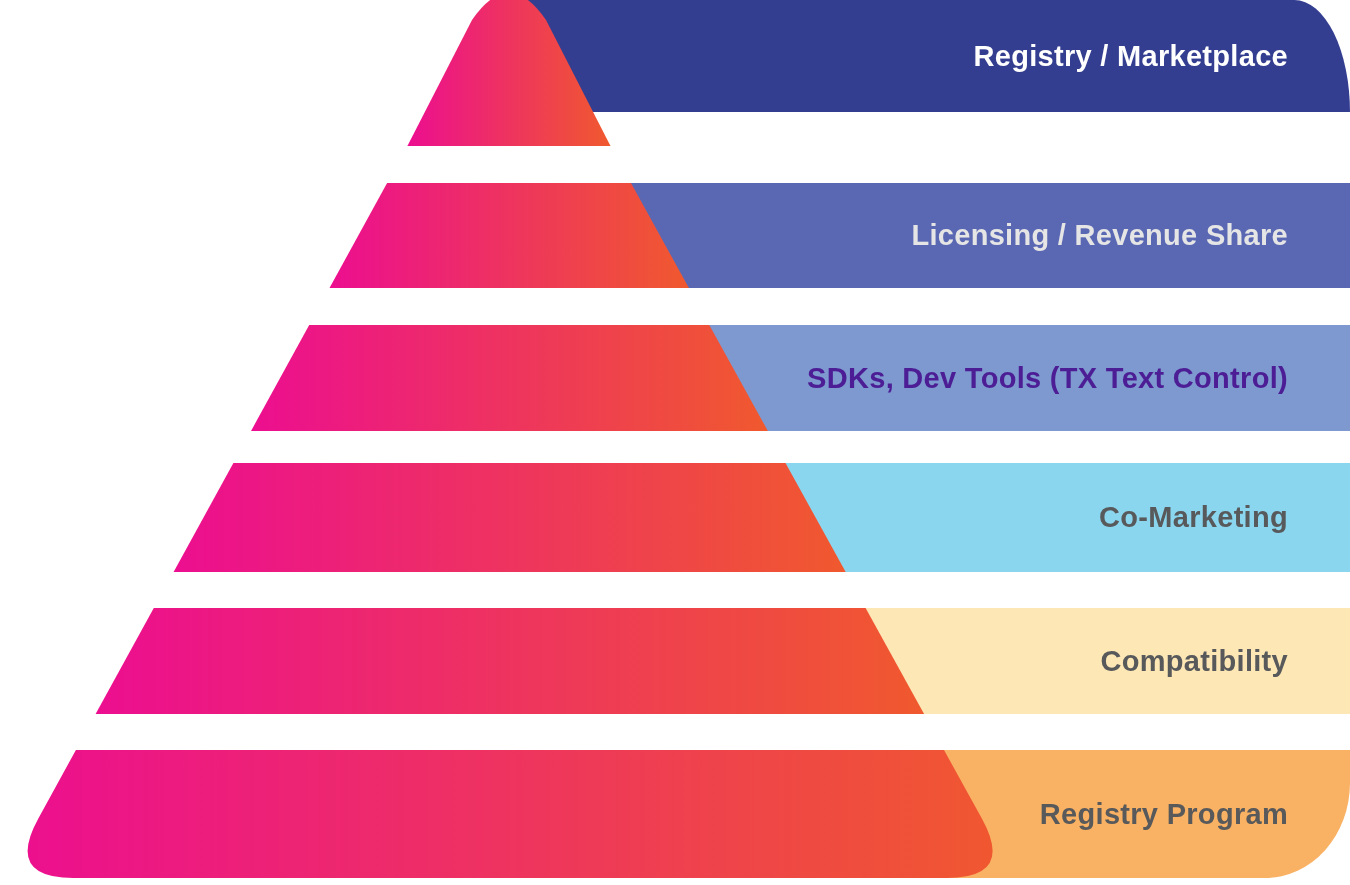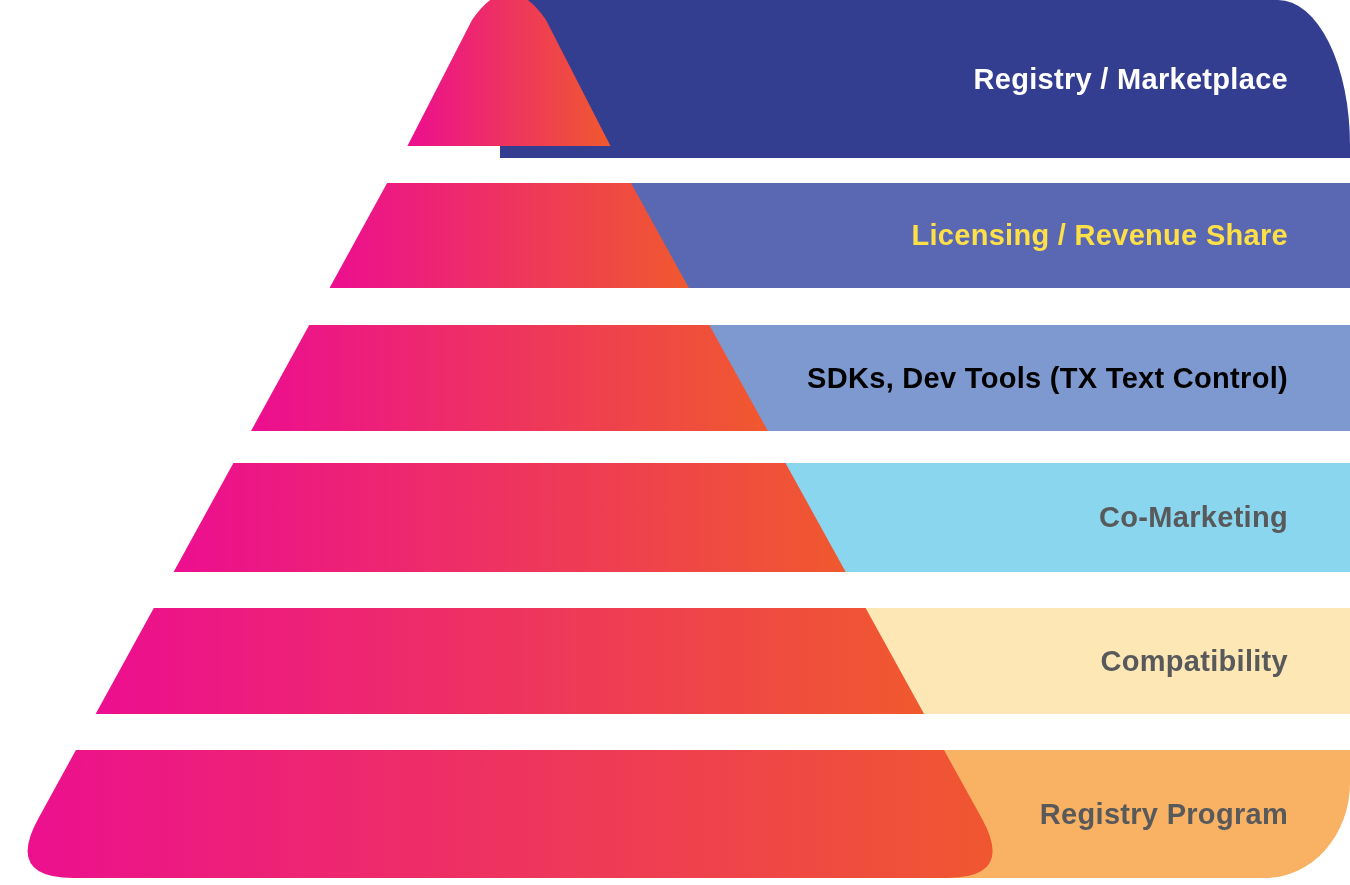--- a/index.html
+++ b/index.html
@@ -20,21 +20,21 @@
     justify-content: flex-end;
     padding-right: 62px;
     box-sizing: border-box;
   }
   .band-label {
     font-weight: 700;
     font-size: 29px;
     letter-spacing: 0.3px;
     white-space: nowrap;
   }
-  .band-1 { top: 0;     left: 500px; height: 158px; border-top-right-radius: 72px 145px; }
+  .band-1 { top: 0;     left: 500px; height: 112px; border-top-right-radius: 72px 145px; }
   .band-2 { top: 183px; left: 400px; height: 105px; }
   .band-3 { top: 325px; left: 320px; height: 106px; }
   .band-4 { top: 463px; left: 245px; height: 109px; }
   .band-5 { top: 608px; left: 165px; height: 106px; }
   .band-6 { top: 750px; left: 90px;  height: 128px; border-bottom-right-radius: 85px 95px; }
   .pyramid-svg {
     position: absolute;
     left: 0; top: 0;
     z-index: 2;
     pointer-events: none;
@@ -42,25 +42,25 @@
 </style>
 </head>
 <body>
 
 <div class="canvas">
 
   <div class="band band-1" style="background-color: rgb(52, 62, 144); color: rgb(255, 255, 255);">
     <span class="band-label">Registry / Marketplace</span>
   </div>
 
-  <div class="band band-2" style="background-color: rgb(90, 103, 179); color: #fde047;">
+  <div class="band band-2" style="background-color: rgb(90, 103, 179); color: #e5e5e5;">
     <span class="band-label">Licensing / Revenue Share</span>
   </div>
 
-  <div class="band band-3" style="background-color: rgb(125, 153, 207); color: #000000;">
+  <div class="band band-3" style="background-color: rgb(125, 153, 207); color: #4c1d95;">
     <span class="band-label">SDKs, Dev Tools (TX Text Control)</span>
   </div>
 
   <div class="band band-4" style="background-color: rgb(139, 214, 239); color: rgb(88, 89, 91);">
     <span class="band-label">Co-Marketing</span>
   </div>
 
   <div class="band band-5" style="background-color: rgb(252, 231, 181); color: rgb(88, 89, 91);">
     <span class="band-label">Compatibility</span>
   </div>

